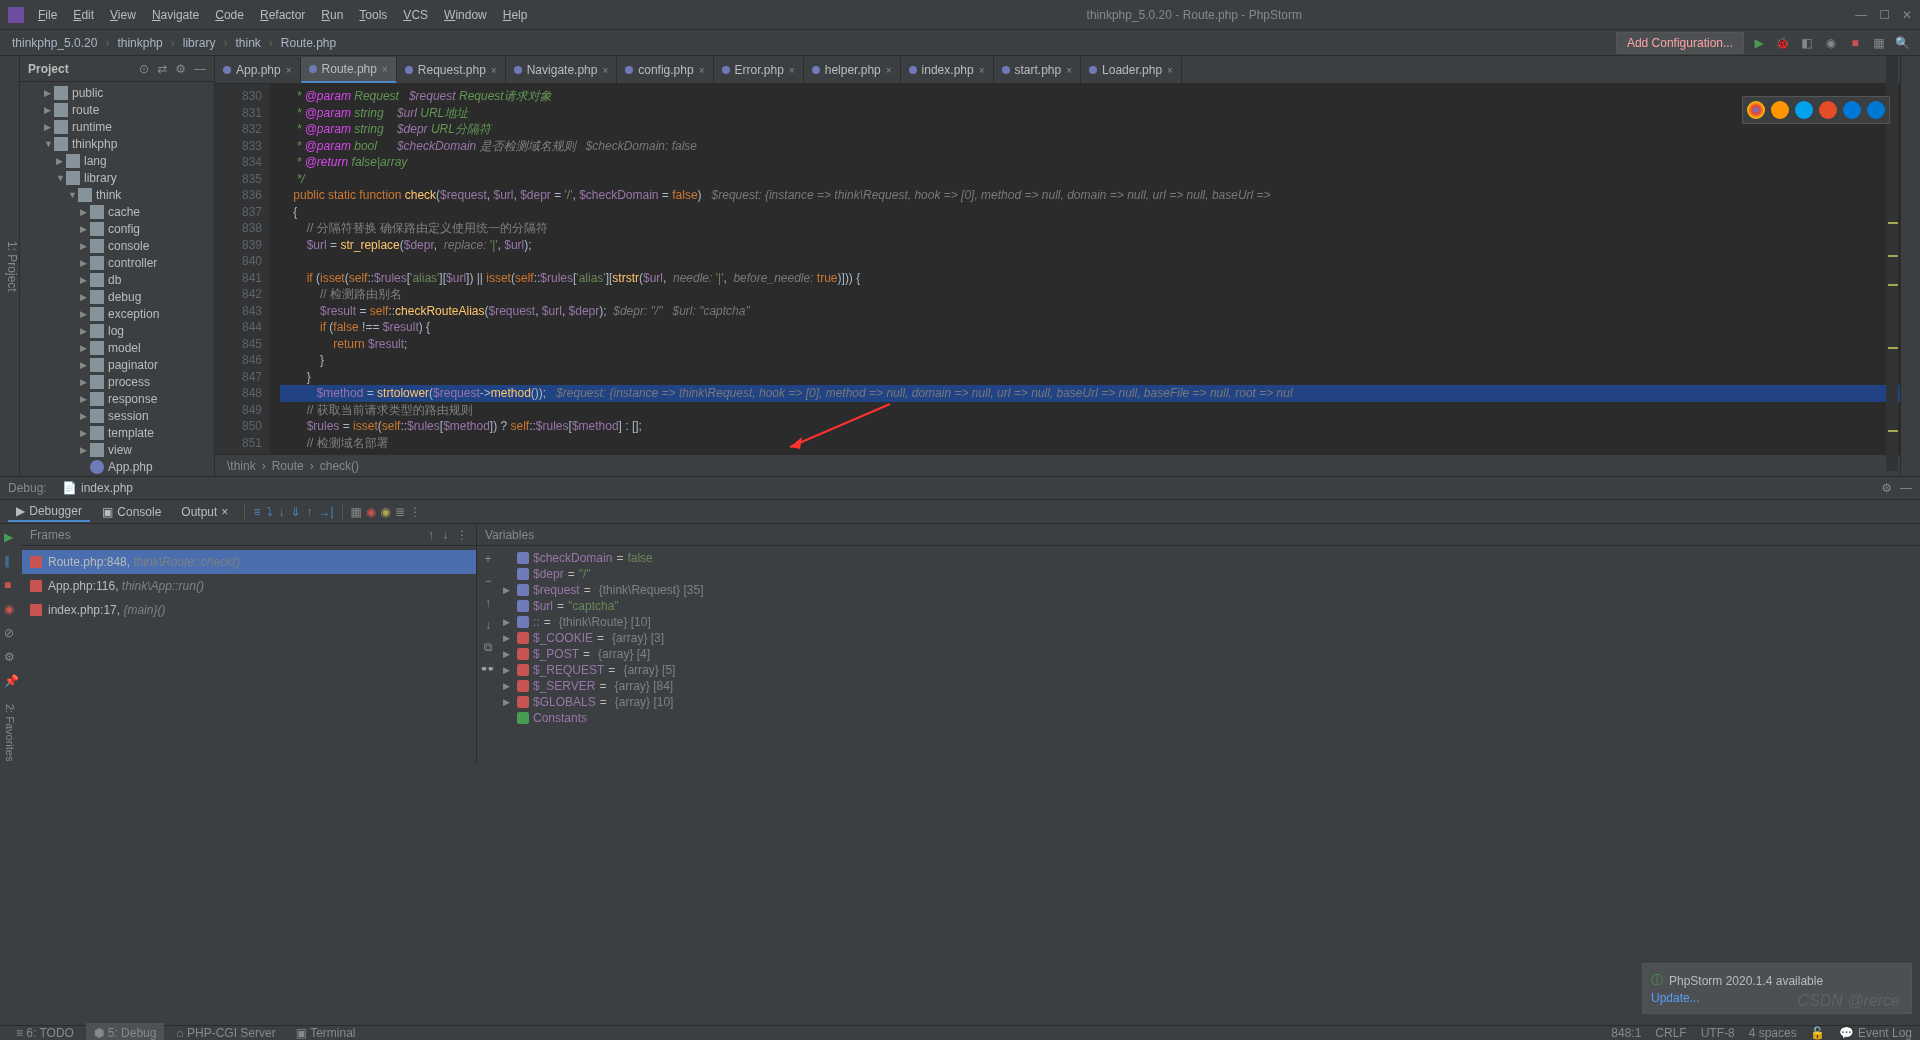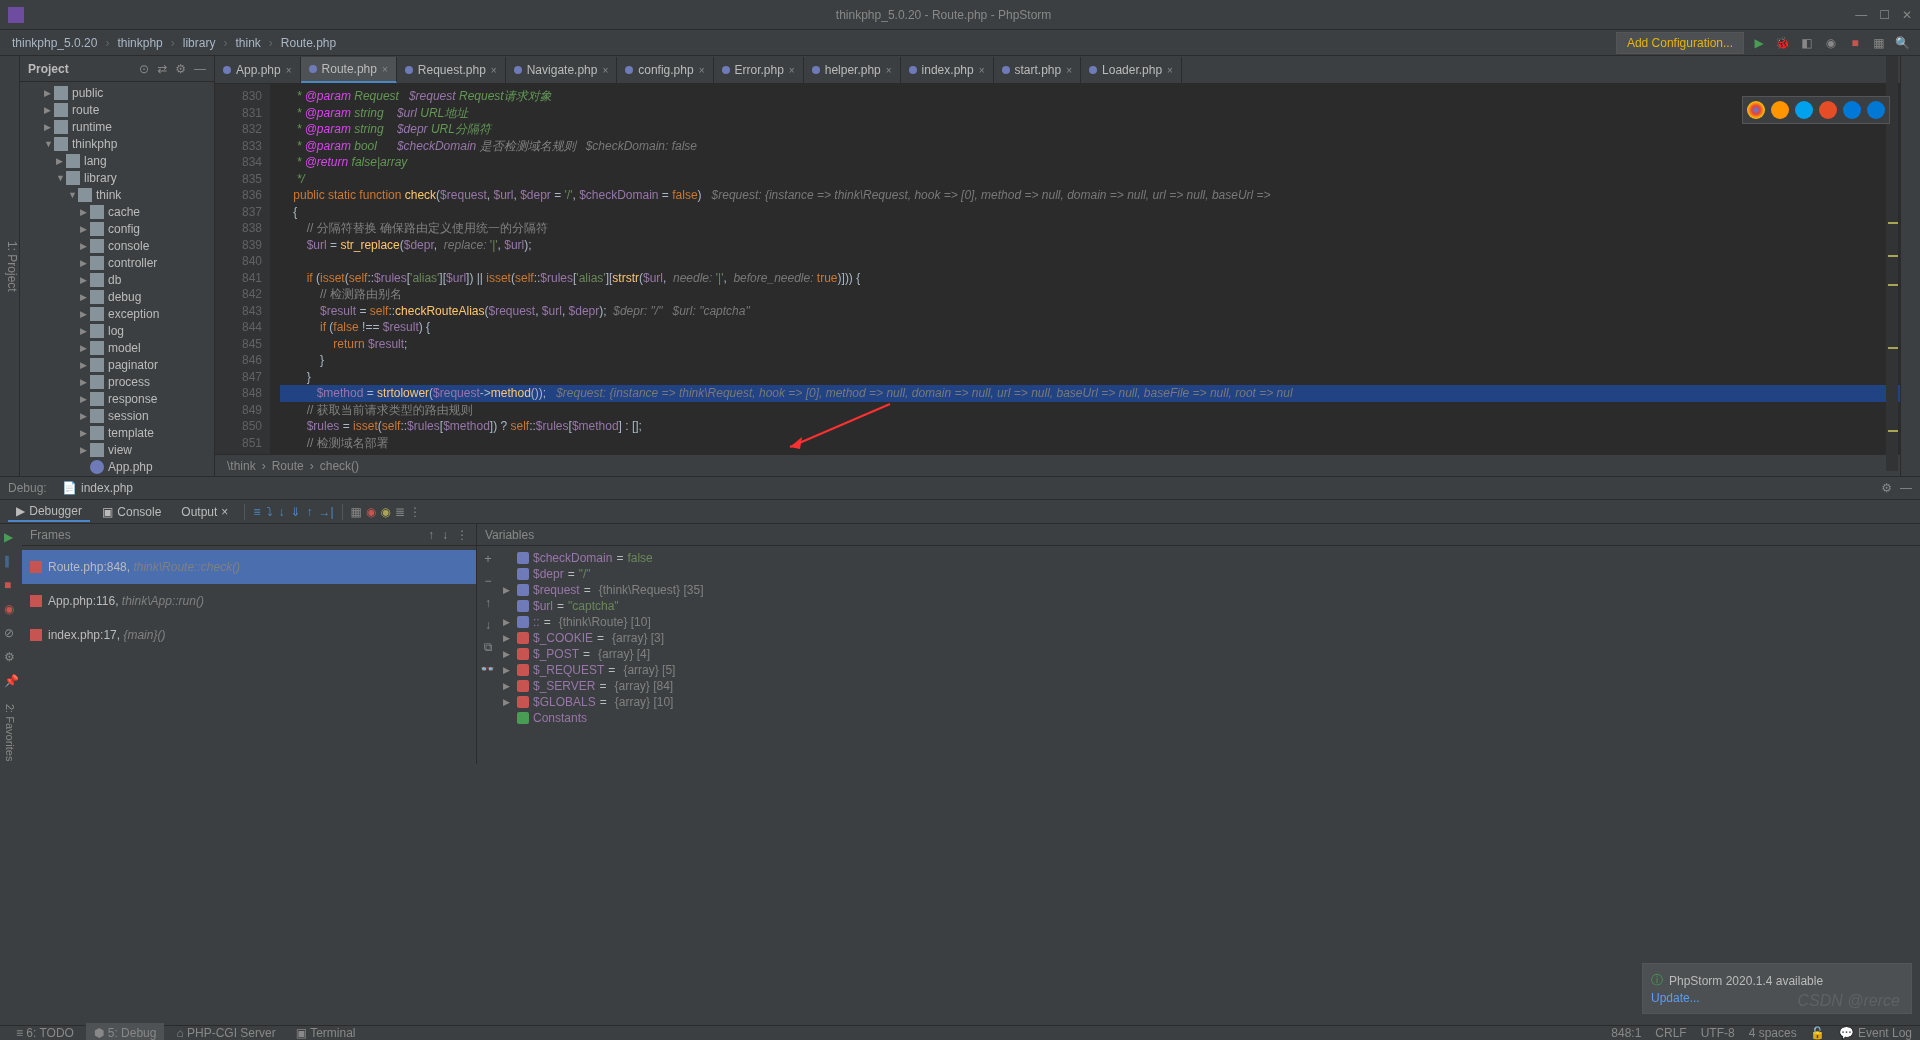--- a/index.html
+++ b/index.html
@@ -8,21 +8,21 @@
 .titlebar .app-icon{width:16px;height:16px;background:#6e4ca0;margin-right:8px}
 .menu{display:flex;gap:4px}
 .menu span{padding:4px 6px;cursor:pointer;text-decoration:underline;text-decoration-color:transparent}
 .menu span::first-letter{text-decoration:underline}
 .title-center{flex:1;text-align:center;color:#888}
 .win-ctrl{display:flex;gap:12px;color:#888}
 .navbar{height:26px;background:#3c3f41;display:flex;align-items:center;padding:0 8px;border-bottom:1px solid #2b2b2b}
 .crumb{color:#a9b7c6;padding:0 4px}
 .crumb.sep{color:#666}
 .navbar-right{margin-left:auto;display:flex;align-items:center;gap:6px}
-.add-config{background:#4c5052;border:1px solid #555;padding:3px 10px;color:#eab308}
+.add-config{background:#4c5052;border:1px solid #555;padding:3px 10px;color:#fca5a5}
 .icon-btn{width:18px;height:18px;display:inline-flex;align-items:center;justify-content:center;color:#888}
 .main{display:flex;height:420px}
 .left-gutter{width:20px;background:#3c3f41;border-right:1px solid #2b2b2b;writing-mode:vertical-rl;text-align:center;padding:8px 0;display:flex;flex-direction:column;gap:12px;font-size:11px;color:#888}
 .proj-panel{width:195px;background:#3c3f41;border-right:1px solid #2b2b2b;display:flex;flex-direction:column}
 .proj-head{height:26px;display:flex;align-items:center;padding:0 8px;border-bottom:1px solid #2b2b2b}
 .proj-head .ttl{font-weight:bold}
 .proj-head .tools{margin-left:auto;display:flex;gap:8px;color:#888}
 .tree{flex:1;overflow:auto;padding:2px 0;font-size:12px}
 .tree-row{display:flex;align-items:center;height:17px;padding-left:4px;cursor:pointer;white-space:nowrap}
 .tri{width:10px;color:#888;font-size:9px}
@@ -57,21 +57,21 @@
 .dbg-toolbar .sep{width:1px;height:16px;background:#555;margin:0 4px}
 .step-icons{display:flex;gap:6px}
 .step-icons span{color:#4a88c7;cursor:pointer}
 .dbg-body{flex:1;display:flex}
 .dbg-left{width:22px;background:#3c3f41;display:flex;flex-direction:column;align-items:center;gap:10px;padding:6px 0}
 .dbg-left span{width:14px;height:14px;cursor:pointer}
 .frames{width:455px;border-right:1px solid #2b2b2b;display:flex;flex-direction:column}
 .frames-head{height:22px;padding:0 8px;display:flex;align-items:center;color:#888;border-bottom:1px solid #2b2b2b}
 .frames-head .tools{margin-left:auto;display:flex;gap:8px}
 .frames-list{flex:1;padding:4px 0}
-.frame-row{display:flex;align-items:center;height:34px;padding:0 8px;cursor:pointer;gap:6px}
+.frame-row{display:flex;align-items:center;height:24px;padding:0 8px;cursor:pointer;gap:6px}
 .frame-row.sel{background:#4b6eaf}
 .frame-row .fi{width:12px;height:12px;background:#c75450}
 .frame-row .it{color:#808080;font-style:italic}
 .vars{flex:1;display:flex;flex-direction:column}
 .vars-head{height:22px;padding:0 8px;display:flex;align-items:center;color:#888;border-bottom:1px solid #2b2b2b}
 .vars-left{width:22px;display:flex;flex-direction:column;align-items:center;gap:8px;padding:6px 0;color:#888}
 .vars-body{display:flex;flex:1}
 .vars-list{flex:1;padding:4px 0;font-family:Consolas,monospace;font-size:12px}
 .var-row{display:flex;align-items:center;height:16px;padding:0 4px;gap:4px}
 .var-row .tri2{width:10px;color:#888;font-size:9px}
@@ -89,20 +89,33 @@
 .watermark{position:absolute;bottom:30px;right:20px;color:rgba(200,200,200,.15);font-size:16px;font-style:italic;pointer-events:none}
 .left-bot{position:absolute;left:0;top:700px;writing-mode:vertical-rl;font-size:11px;color:#888;padding:4px}
 .errstrip{position:absolute;right:22px;top:56px;width:12px;height:415px;background:#313335}
 .errstrip .m{position:absolute;right:0;width:10px;height:2px;background:#a9a557}
 </style>
 </head>
 <body>
 
 <div class="titlebar">
   <div class="app-icon"></div>
+  <div class="menu" id="menu">
+      <span>File</span>
+      <span>Edit</span>
+      <span>View</span>
+      <span>Navigate</span>
+      <span>Code</span>
+      <span>Refactor</span>
+      <span>Run</span>
+      <span>Tools</span>
+      <span>VCS</span>
+      <span>Window</span>
+      <span>Help</span>
+    </div>
   <div class="title-center">thinkphp_5.0.20 - Route.php - PhpStorm</div>
   <div class="win-ctrl">
     <span>—</span>
     <span>☐</span>
     <span>✕</span>
   </div>
 </div>
 
 <div class="navbar">
   <div id="crumbs"><span class="crumb">thinkphp_5.0.20</span><span class="crumb sep">›</span><span class="crumb">thinkphp</span><span class="crumb sep">›</span><span class="crumb">library</span><span class="crumb sep">›</span><span class="crumb">think</span><span class="crumb sep">›</span><span class="crumb">Route.php</span></div>

